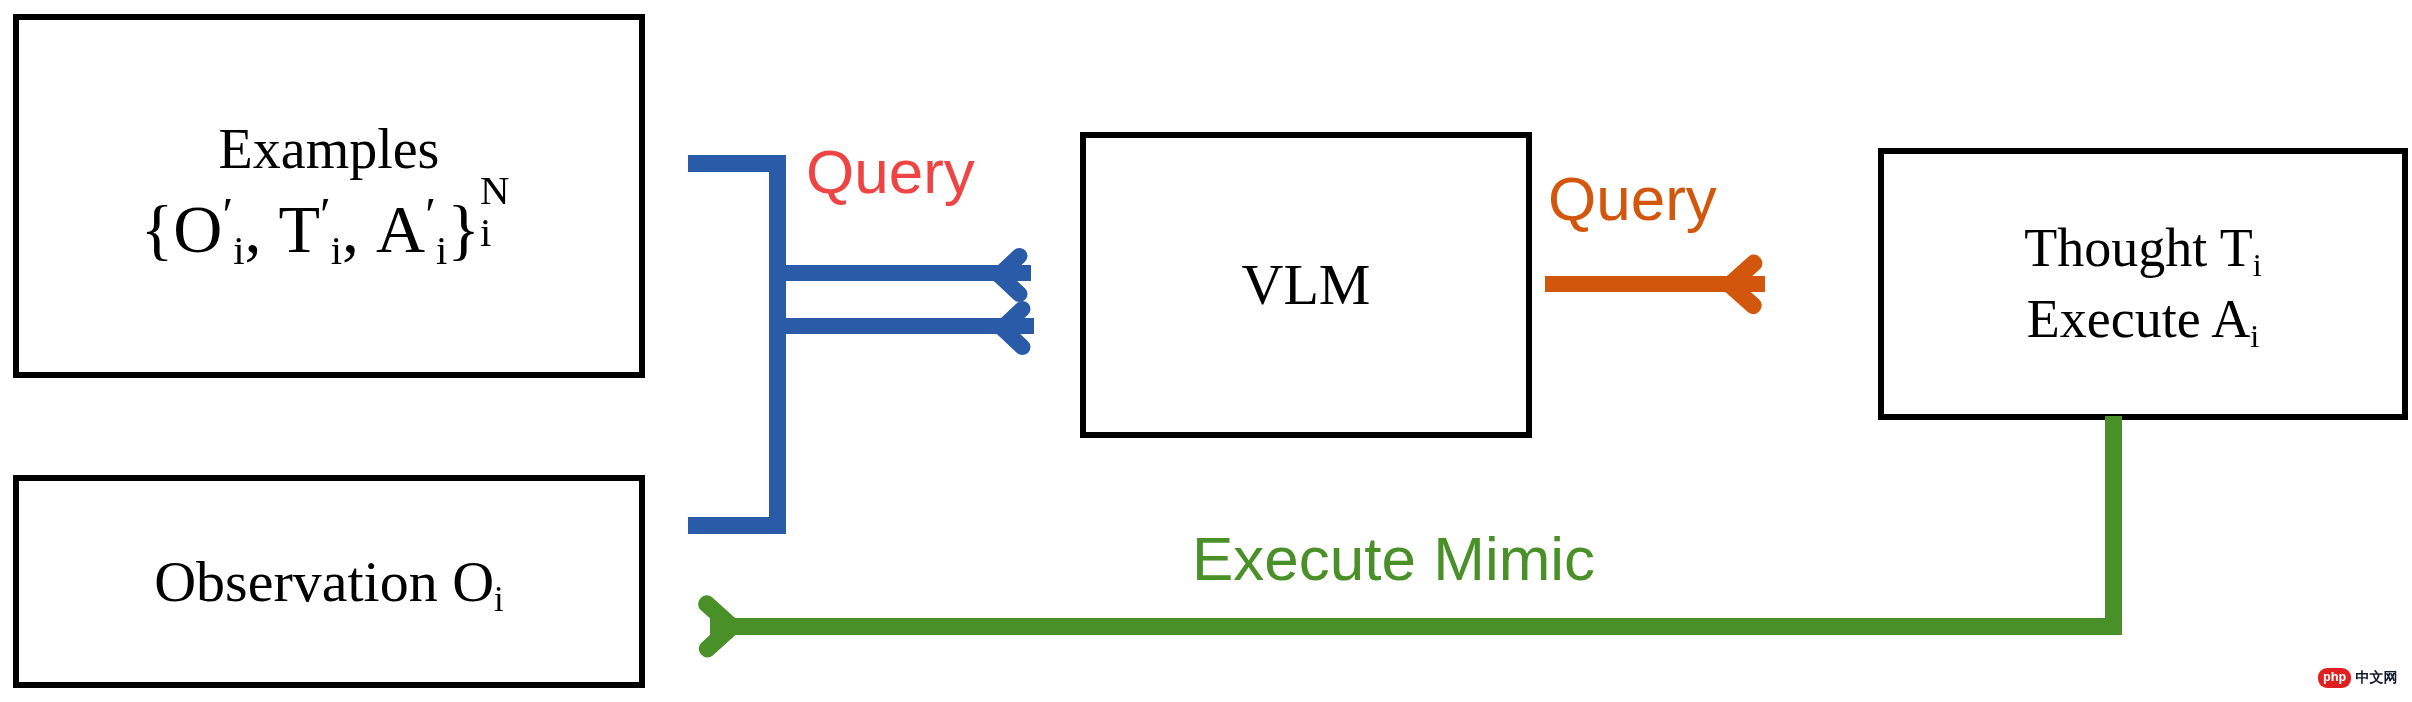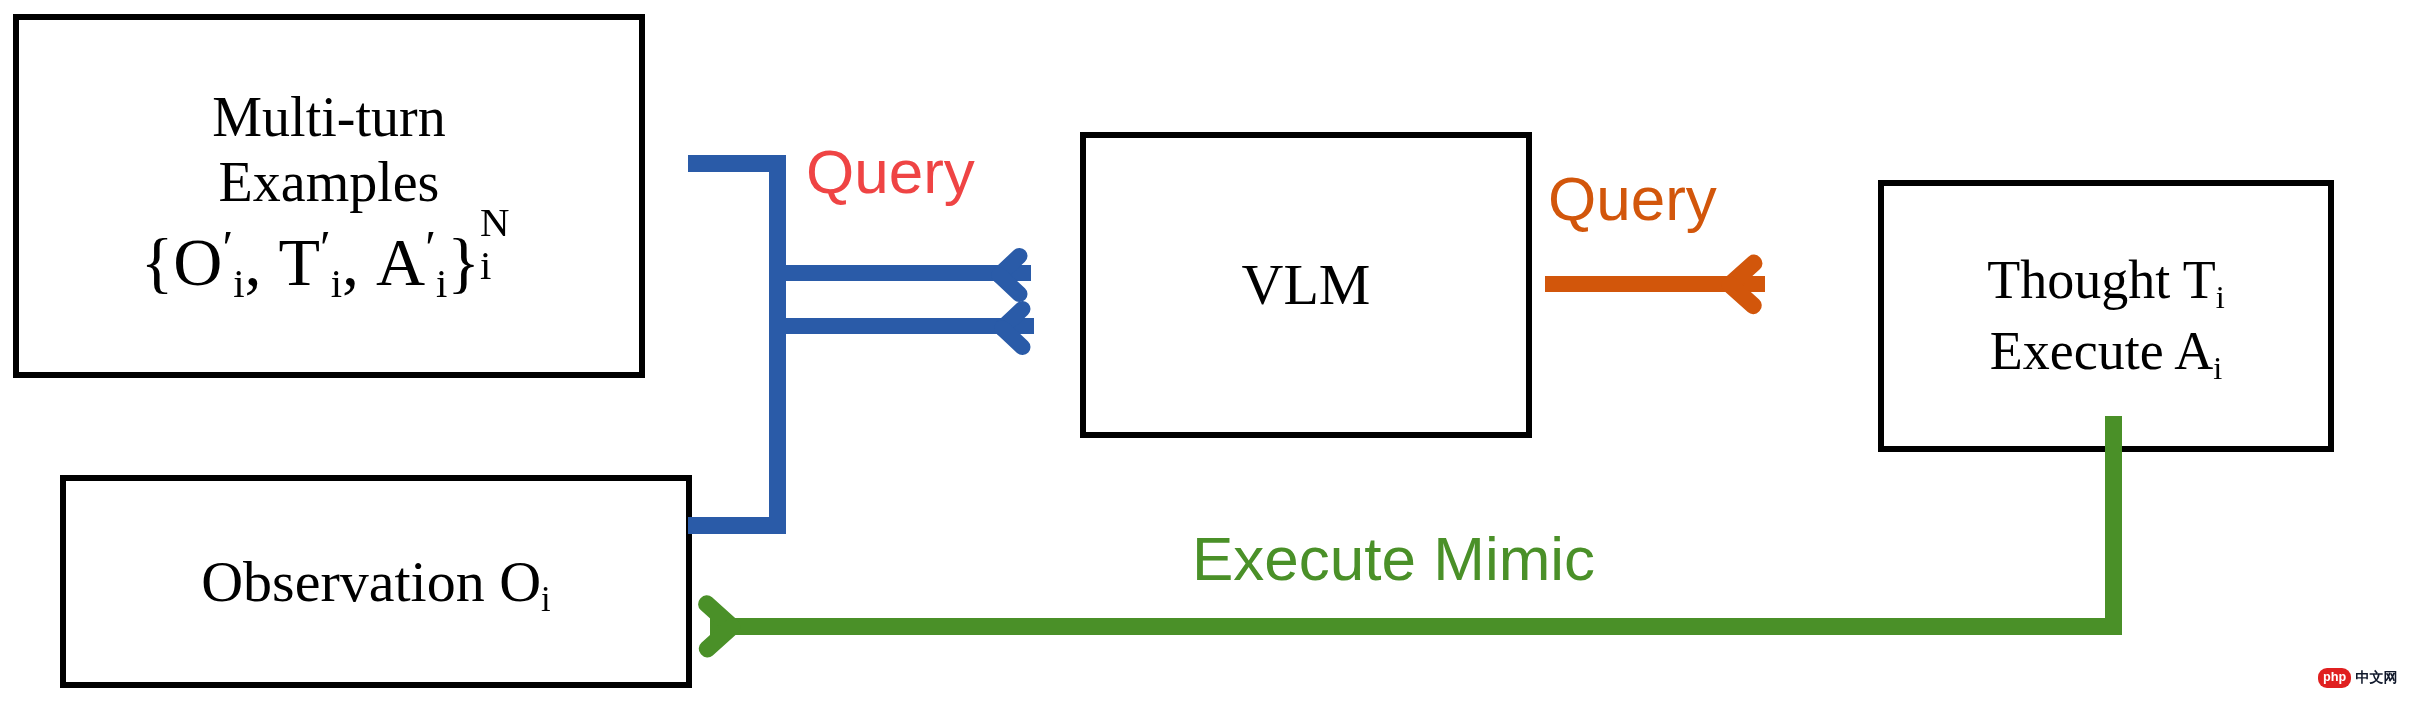--- a/index.html
+++ b/index.html
@@ -32,29 +32,29 @@
     font-family: "Liberation Serif", "DejaVu Serif", serif;
   }
 
   #box-examples {
     left: 13px;  top: 14px;
     width: 632px; height: 364px;
     padding-bottom: 6px;
   }
   #box-observation {
     left: 13px;  top: 475px;
-    width: 632px; height: 213px; margin-left: 47px;
+    width: 632px; height: 213px;
   }
   #box-vlm {
     left: 1080px; top: 132px;
     width: 452px; height: 306px;
   }
   #box-thought {
     left: 1878px; top: 148px;
-    width: 456px; height: 272px; margin-top: 32px;
+    width: 530px; height: 272px;
   }
 
   .box-line {
     display: block;
     line-height: 1.16;
     white-space: nowrap;
   }
   #box-examples .box-line { font-size: 56px; }
   #box-examples .formula  { font-size: 68px; margin-top: 2px; }
   #box-observation .box-line { font-size: 58px; }
@@ -197,21 +197,20 @@
     font-weight: bold;
     letter-spacing: 0px;
   }
 </style>
 </head>
 <body>
 
 <div id="stage">
 
   <div class="box" id="box-examples">
-    <span class="box-line">Multi-turn</span>
     <span class="box-line">Examples</span>
     <span class="box-line formula">
       <span>{</span><span>O</span><span class="prime">′</span><sub>i</sub><span>,</span>&nbsp;<span>T</span><span class="prime">′</span><sub>i</sub><span>,</span>&nbsp;<span>A</span><span class="prime">′</span><sub>i</sub><span>}</span><span class="subsup">
             <span class="s-top">N</span>
             <span class="s-bot">i</span>
           </span>
     </span>
   </div>
 
   <div class="box" id="box-observation">

